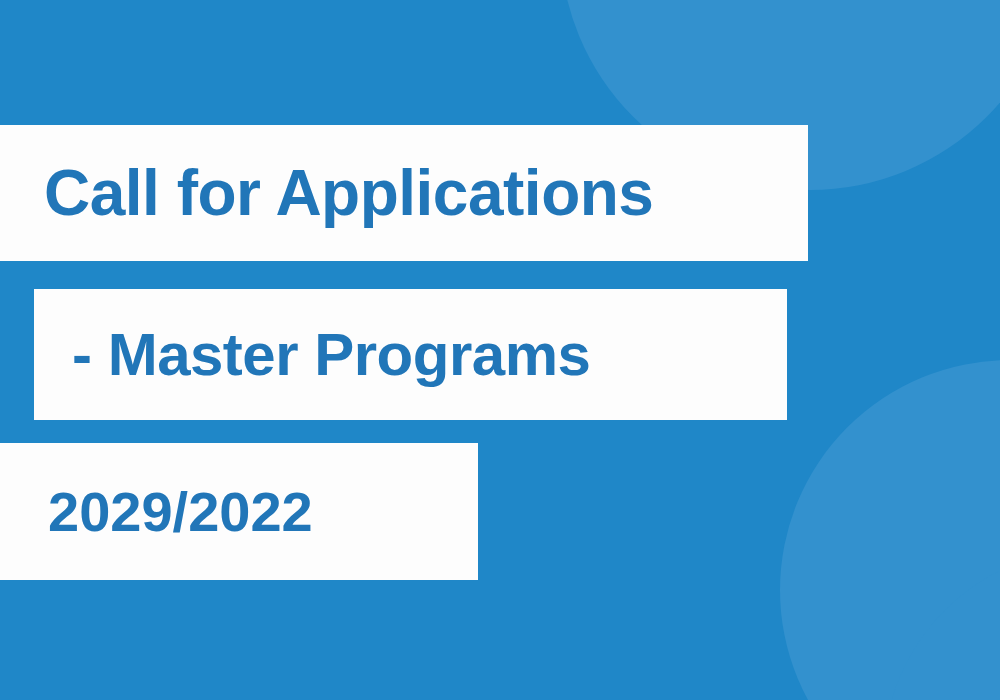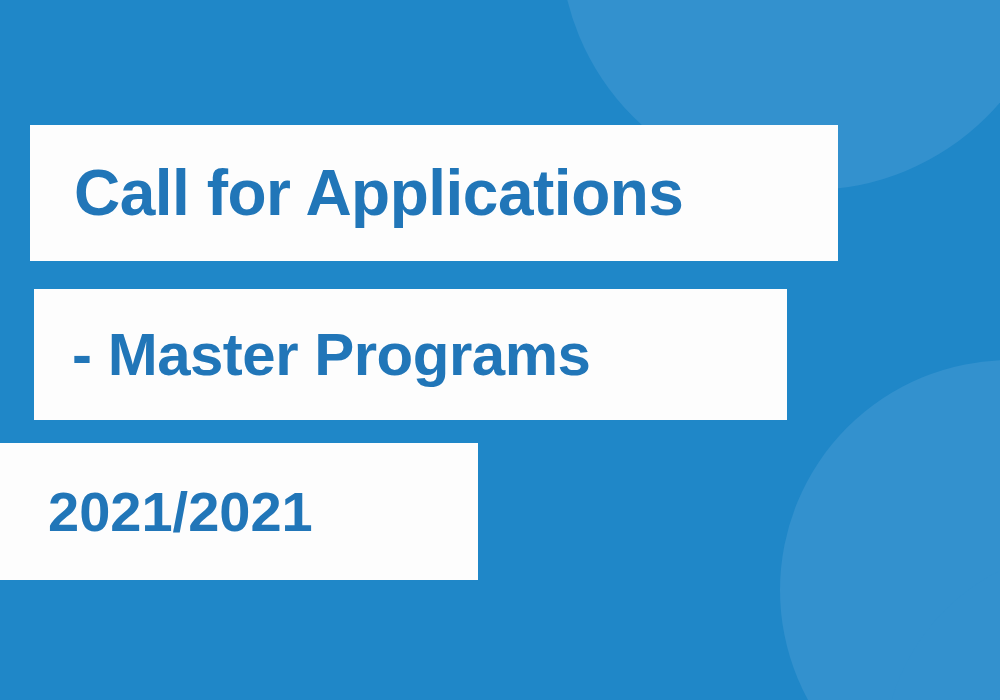--- a/index.html
+++ b/index.html
@@ -42,21 +42,20 @@
     white-space: nowrap;
     line-height: 1;
     display: block;
   }
 
   #band-1 {
     top: 125px;
     height: 136px;
     width: 808px;
     padding-left: 44px;
-    margin-left: 30px;
   }
   #band-1 .band-text { font-size: 64px; }
 
   #band-2 {
     top: 289px;
     height: 131px;
     width: 753px;
     padding-left: 38px;
     margin-left: 34px;
   }
@@ -84,16 +83,16 @@
 
   <div class="band" id="band-1">
     <span class="band-text">Call for Applications</span>
   </div>
 
   <div class="band" id="band-2">
     <span class="band-text">- Master Programs</span>
   </div>
 
   <div class="band" id="band-3">
-    <span class="band-text">2021/2021</span>
+    <span class="band-text">2029/2022</span>
   </div>
 
 </div>
 
 </body></html>

